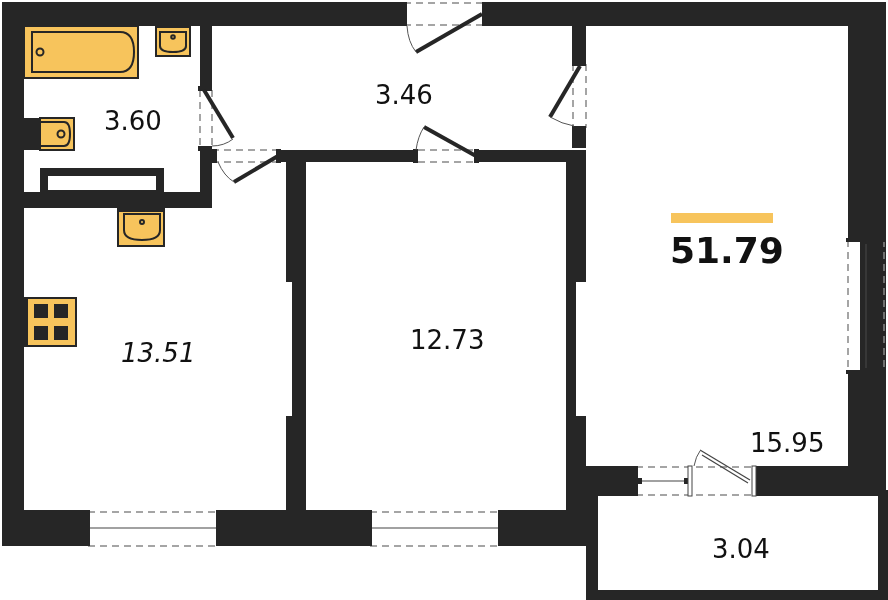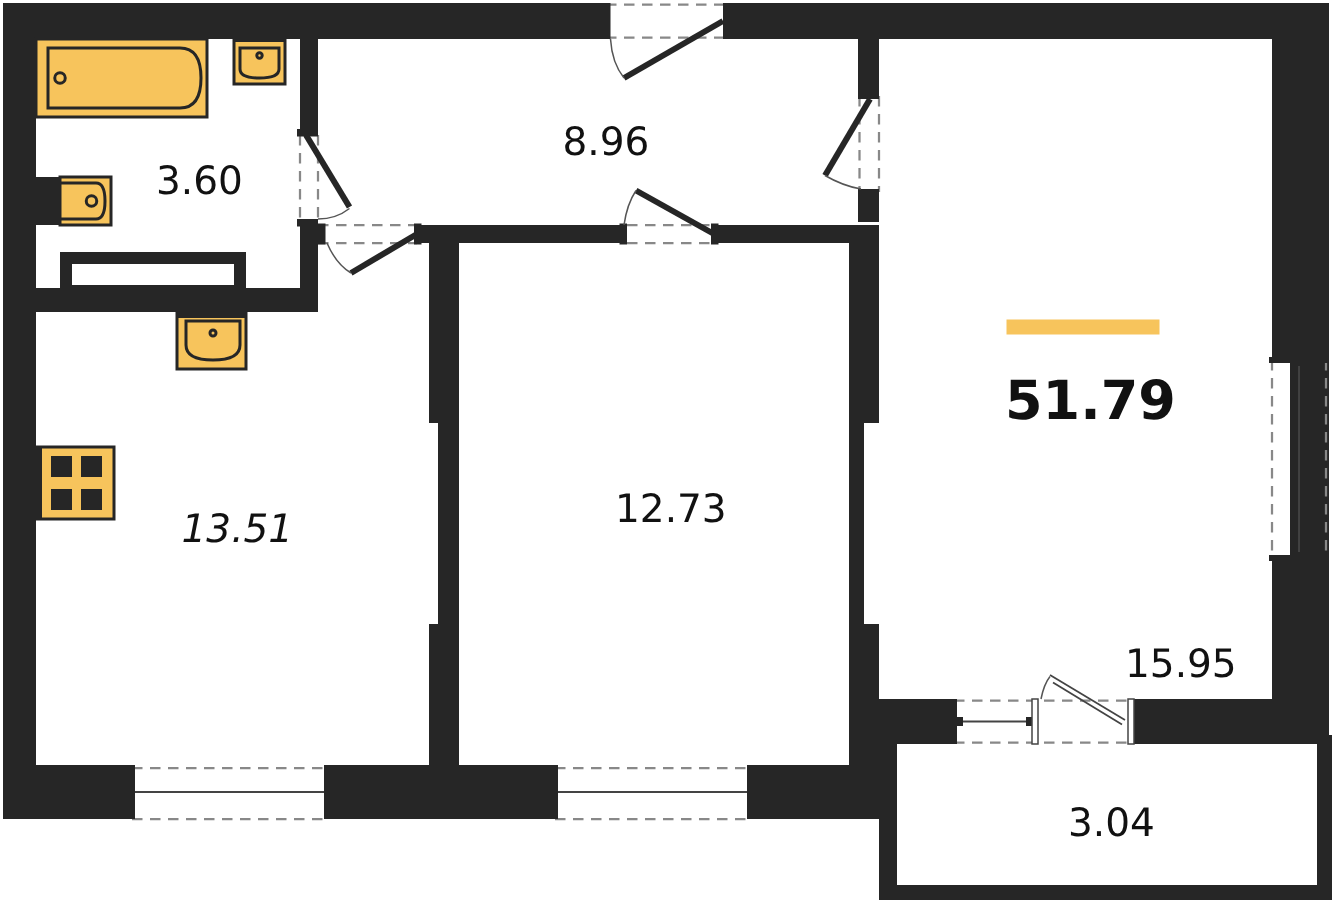--- a/index.html
+++ b/index.html
@@ -169,20 +169,20 @@
     <rect class="fixture" x="24" y="298" width="52" height="48"></rect>
     <rect class="wall" x="24" y="298" width="4" height="48"></rect>
     <rect class="wall" x="34" y="304" width="14" height="14"></rect>
     <rect class="wall" x="54" y="304" width="14" height="14"></rect>
     <rect class="wall" x="34" y="326" width="14" height="14"></rect>
     <rect class="wall" x="54" y="326" width="14" height="14"></rect>
   </g>
 </svg>
 
 <div class="total-bar" style="left:671px; top:213px; width:102px; height:10px; background:#f7c45c;"></div>
-<div class="total" style="left:670px; top:247px;">51.79</div>
+<div class="total" style="left:670px; top:230px;">51.79</div>
 
 <div class="label" style="left:104px; top:106px;">3.60</div>
-<div class="label" style="left:375px; top:80px;">8.96</div>
+<div class="label" style="left:375px; top:80px;">3.46</div>
 <div class="label" style="left:121px; top:338px;font-style:italic;">13.51</div>
 <div class="label" style="left:410px; top:325px;text-align:center;">12.73</div>
 <div class="label" style="left:750px; top:428px;">15.95</div>
 <div class="label" style="left:712px; top:534px;">3.04</div>
 
 </body></html>

